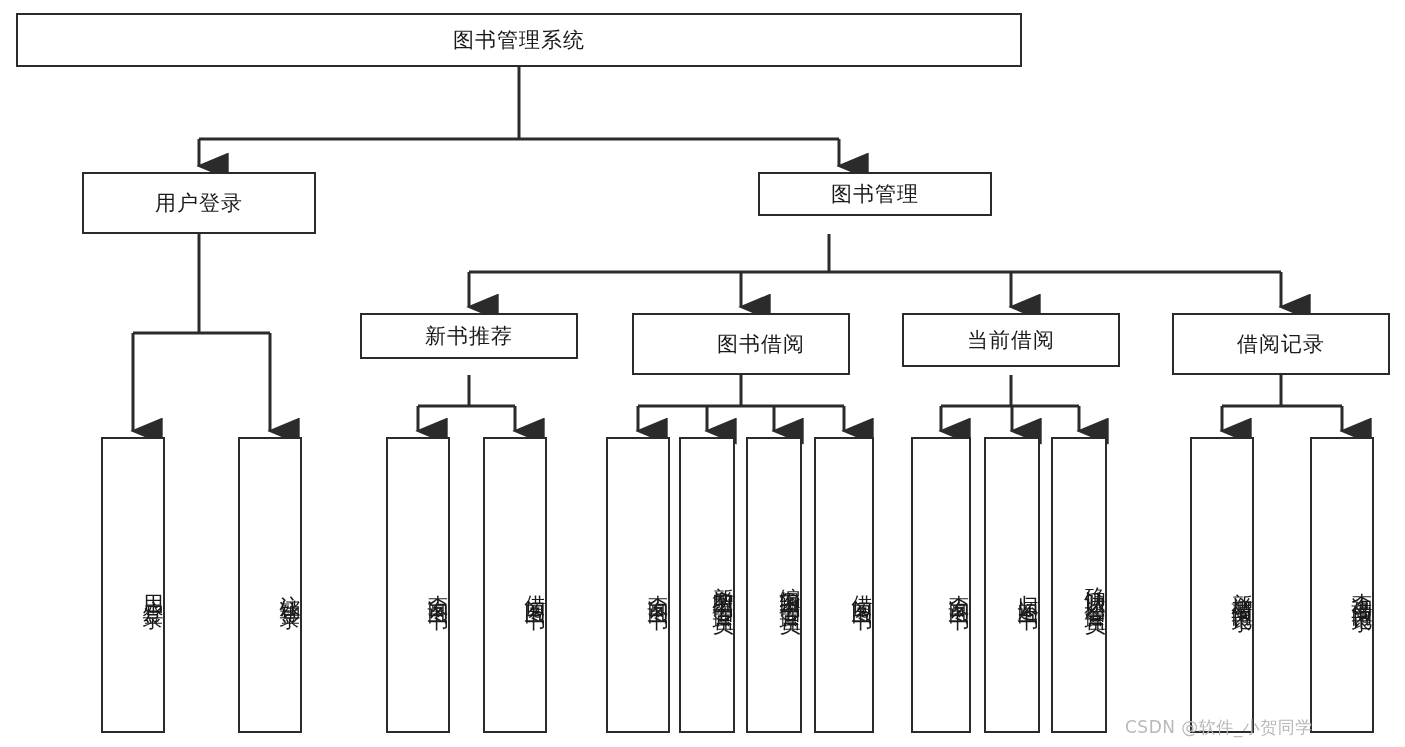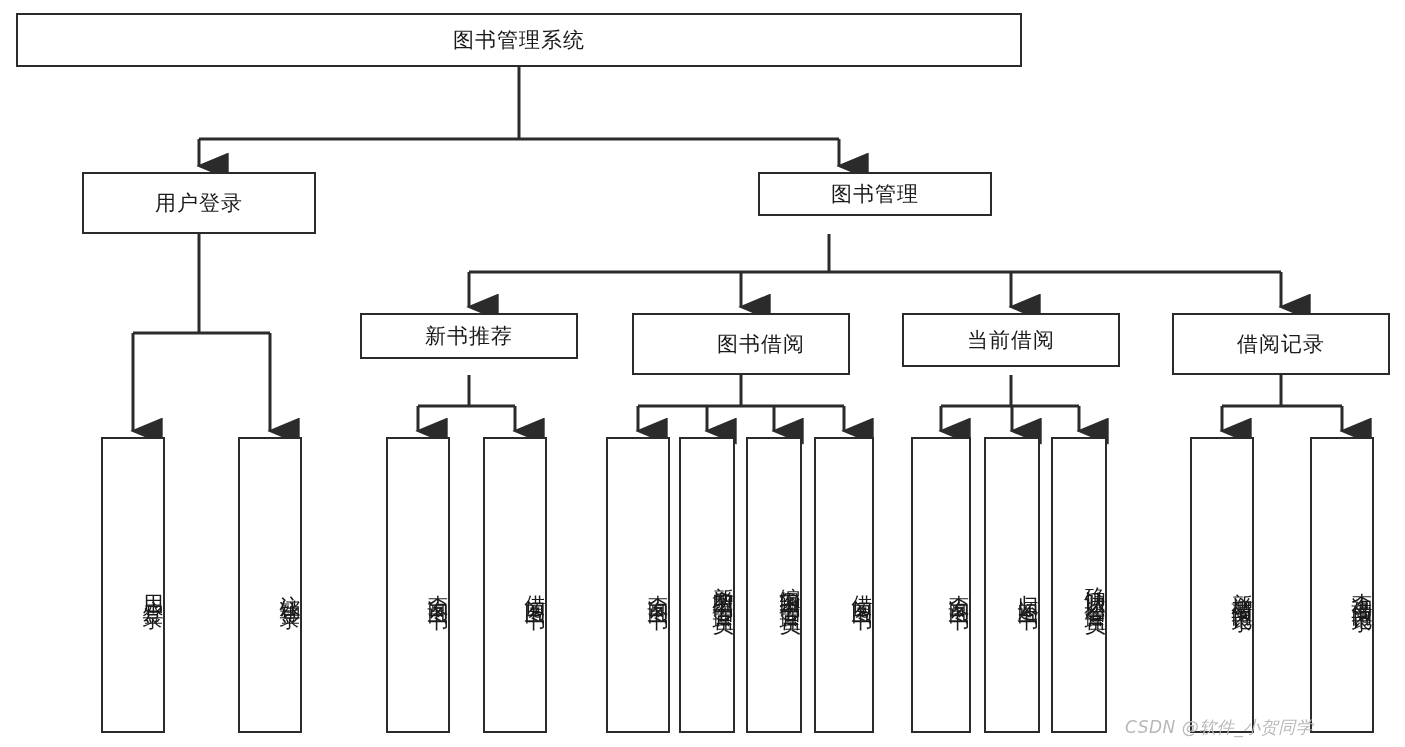--- a/index.html
+++ b/index.html
@@ -133,15 +133,15 @@
   <div class="node node-v" id="leaf-4" style="left: 606px; top: 437px; width: 64px; height: 296px;">查询图书</div>
   <div class="node node-v tall" id="leaf-5" style="left: 679px; top: 437px; width: 56px; height: 296px;">新增图书（管理员）</div>
   <div class="node node-v tall" id="leaf-6" style="left: 746px; top: 437px; width: 56px; height: 296px;">编辑图书（管理员）</div>
   <div class="node node-v" id="leaf-7" style="left: 814px; top: 437px; width: 60px; height: 296px;">借阅图书</div>
   <div class="node node-v" id="leaf-8" style="left: 911px; top: 437px; width: 60px; height: 296px;">查询图书</div>
   <div class="node node-v" id="leaf-9" style="left: 984px; top: 437px; width: 56px; height: 296px;">归还图书</div>
   <div class="node node-v tall" id="leaf-10" style="left: 1051px; top: 437px; width: 56px; height: 296px;">确认归还（管理员）</div>
   <div class="node node-v tall" id="leaf-11" style="left: 1190px; top: 437px; width: 64px; height: 296px;">新增借阅记录</div>
   <div class="node node-v tall" id="leaf-12" style="left: 1310px; top: 437px; width: 64px; height: 296px;">查询借阅记录</div>
 
-  <div class="watermark" id="watermark" style="left: 1125px; top: 716px; font-style: italic;">CSDN @软件_小贺同学</div>
+  <div class="watermark" id="watermark" style="left: 1125px; top: 716px;">CSDN @软件_小贺同学</div>
 
 </div>
 
 </body></html>

